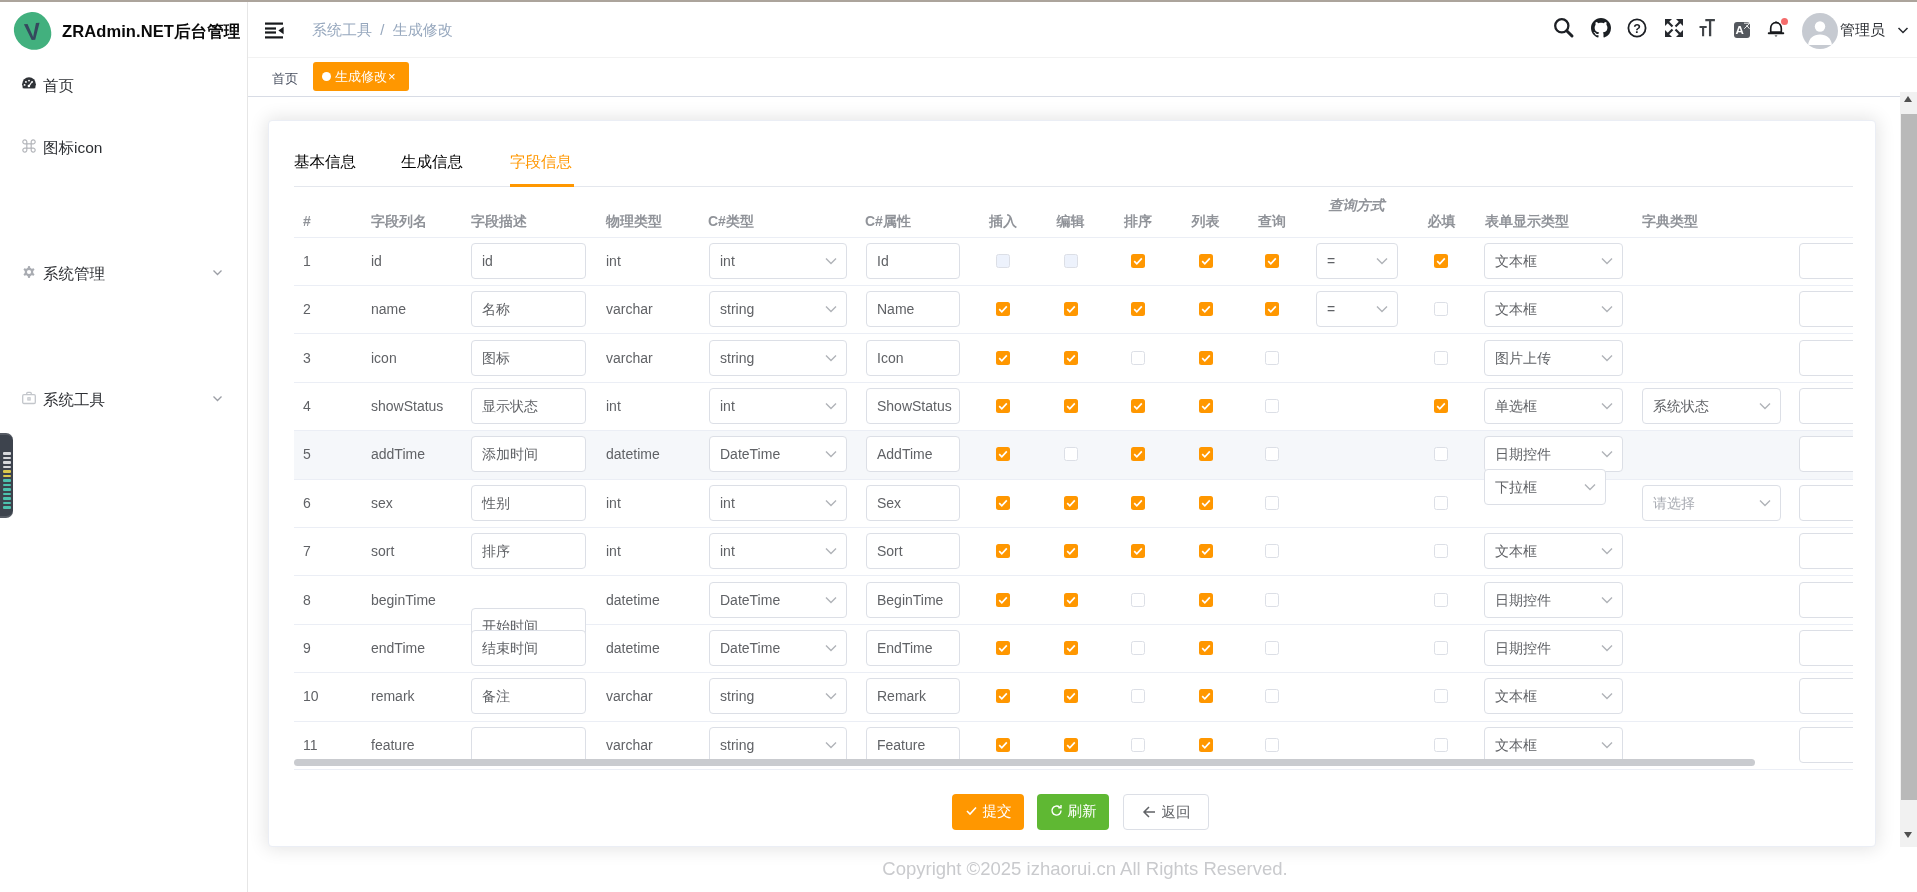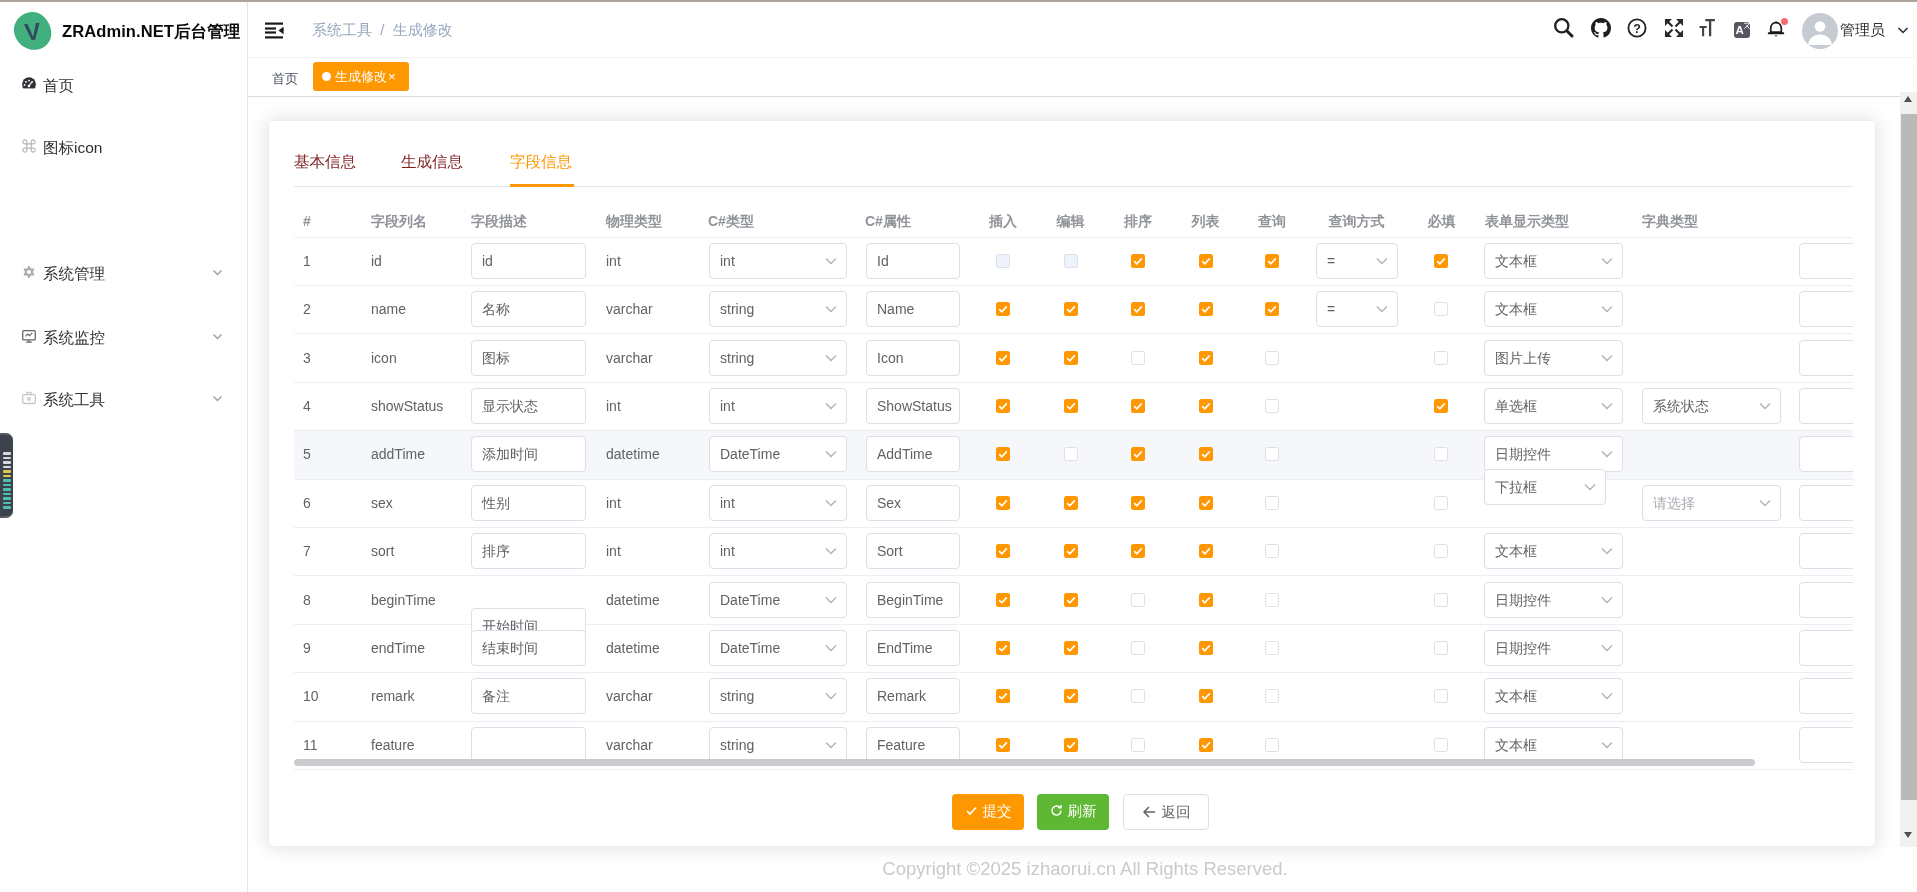--- a/index.html
+++ b/index.html
@@ -29,21 +29,21 @@
 
 .tagbar{position:absolute;left:248px;top:58px;width:1669px;height:39px;background:#fff;border-bottom:1px solid #d8dce5;box-shadow:0 1px 3px rgba(0,0,0,.06);}
 .tag-home{position:absolute;left:24px;top:12px;font-size:13px;color:#495060;}
 .tag-act{position:absolute;left:65px;top:4px;width:96px;height:29px;background:#ff9700;border-radius:3px;color:#fff;font-size:13px;line-height:29px;}
 .tag-act .dot{display:inline-block;width:9px;height:9px;border-radius:50%;background:#fff;margin:0 4px 0 9px;position:relative;top:0px;}
 .tag-act .x{font-size:13px;margin-left:1px;color:#fff;}
 
 .content{position:absolute;left:248px;top:97px;width:1652px;height:795px;background:#fff;}
 .card{position:absolute;left:20px;top:23px;width:1608px;height:727px;background:#fff;border:1px solid #ebeef5;border-radius:4px;box-shadow:0 0 18px 2px rgba(0,0,0,0.11);}
 .tabline{position:absolute;left:25px;top:65px;width:1559px;height:1px;background:#e4e7ed;}
-.tab{position:absolute;top:21px;height:40px;line-height:40px;font-size:15.5px;color:#7f1d1d;}
+.tab{position:absolute;top:21px;height:40px;line-height:40px;font-size:15.5px;color:#000000;}
 .tab.on{color:#ff9700;}
 .tabbar-ul{position:absolute;left:241px;top:63px;width:64px;height:3px;background:#ff9700;}
 .thead span{position:absolute;top:0;font-size:14px;font-weight:bold;color:#909399;}
 .cell{position:absolute;font-size:14px;color:#606266;}
 .inp{position:absolute;height:36px;border:1px solid #dcdfe6;border-radius:4px;background:#fff;
  font-size:14px;color:#606266;line-height:34px;padding-left:10px;}
 .sel .chev{position:absolute;right:8px;top:13px;line-height:0;}
 .rowline{position:absolute;left:25px;width:1559px;height:1px;background:#ebeef5;}
 .stripe{position:absolute;left:25px;width:1559px;background:#f5f7fa;}
 .cb{position:absolute;width:14px;height:14px;border-radius:2.5px;}
@@ -101,31 +101,20 @@
             <rect x="6.8" y="2" width="2.4" height="12" rx="1.1" transform="rotate(-60 8 8)"></rect>
             <circle cx="8" cy="8" r="4.3"></circle>
           </g>
           <circle cx="8" cy="8" r="2.1" fill="#fff"></circle>
         </svg></span>
 <span class="menu-text">系统管理</span>
 <span class="menu-arrow"><svg width="13" height="13" viewBox="0 0 13 13" style="">
           <path d="M2.5 4.5l4 4 4-4" fill="none" stroke="#9b9ea5" stroke-width="1.3"></path>
         </svg></span>
 </div>
-<div class="menu-item" style="top:312px;">
-<span class="menu-icon"><svg width="16" height="16" viewBox="0 0 16 16" style="">
-          <rect x="1.7" y="2.7" width="12.6" height="9.2" rx="1" fill="none" stroke="#63666c" stroke-width="1.3"></rect>
-          <path d="M4.5 8.3l2.2-2.2 1.8 1.6 2.8-2.8" fill="none" stroke="#63666c" stroke-width="1.2"></path>
-          <path d="M8 11.9v1.6M5.2 14.1h5.6" stroke="#63666c" stroke-width="1.3"></path>
-        </svg></span>
-<span class="menu-text">系统监控</span>
-<span class="menu-arrow"><svg width="13" height="13" viewBox="0 0 13 13" style="">
-          <path d="M2.5 4.5l4 4 4-4" fill="none" stroke="#9b9ea5" stroke-width="1.3"></path>
-        </svg></span>
-</div>
 <div class="menu-item" style="top:374px;">
 <span class="menu-icon"><svg width="16" height="16" viewBox="0 0 16 16" style="">
           <rect x="1.7" y="4.7" width="12.6" height="8.8" rx="1.2" fill="none" stroke="#c3c6cb" stroke-width="1.3"></rect>
           <path d="M5.7 4.7V3.4a1 1 0 0 1 1-1h2.6a1 1 0 0 1 1 1v1.3" fill="none" stroke="#c3c6cb" stroke-width="1.3"></path>
           <rect x="6.9" y="7.8" width="2.2" height="2.2" fill="none" stroke="#c3c6cb" stroke-width="1.2"></rect>
         </svg></span>
 <span class="menu-text">系统工具</span>
 <span class="menu-arrow"><svg width="13" height="13" viewBox="0 0 13 13" style="">
           <path d="M2.5 4.5l4 4 4-4" fill="none" stroke="#9b9ea5" stroke-width="1.3"></path>
         </svg></span>
@@ -221,21 +210,21 @@
 <span style="left:102px;top:92px;">字段列名</span>
 <span style="left:202px;top:92px;">字段描述</span>
 <span style="left:337px;top:92px;">物理类型</span>
 <span style="left:439px;top:92px;">C#类型</span>
 <span style="left:596px;top:92px;">C#属性</span>
 <span style="left:734px;top:92px;transform:translateX(-50%);">插入</span>
 <span style="left:801.5px;top:92px;transform:translateX(-50%);">编辑</span>
 <span style="left:869px;top:92px;transform:translateX(-50%);">排序</span>
 <span style="left:936.5px;top:92px;transform:translateX(-50%);">列表</span>
 <span style="left:1003px;top:92px;transform:translateX(-50%);">查询</span>
-<span style="left:1087.6px;top:92px;transform:translateX(-50%);">查询方式</span>
+<span style="left:1087.6px;top:76px;transform:translateX(-50%);font-style:italic;">查询方式</span>
 <span style="left:1172.4px;top:92px;transform:translateX(-50%);">必填</span>
 <span style="left:1216px;top:92px;">表单显示类型</span>
 <span style="left:1373px;top:92px;">字典类型</span>
 </div>
 <div class="stripe" style="top:309.2px;height:48.4px;"></div>
 <div class="rowline" style="top:115.6px;"></div>
 <div class="rowline" style="top:164.0px;"></div>
 <div class="rowline" style="top:212.4px;"></div>
 <div class="rowline" style="top:260.8px;"></div>
 <div class="rowline" style="top:309.2px;"></div>

